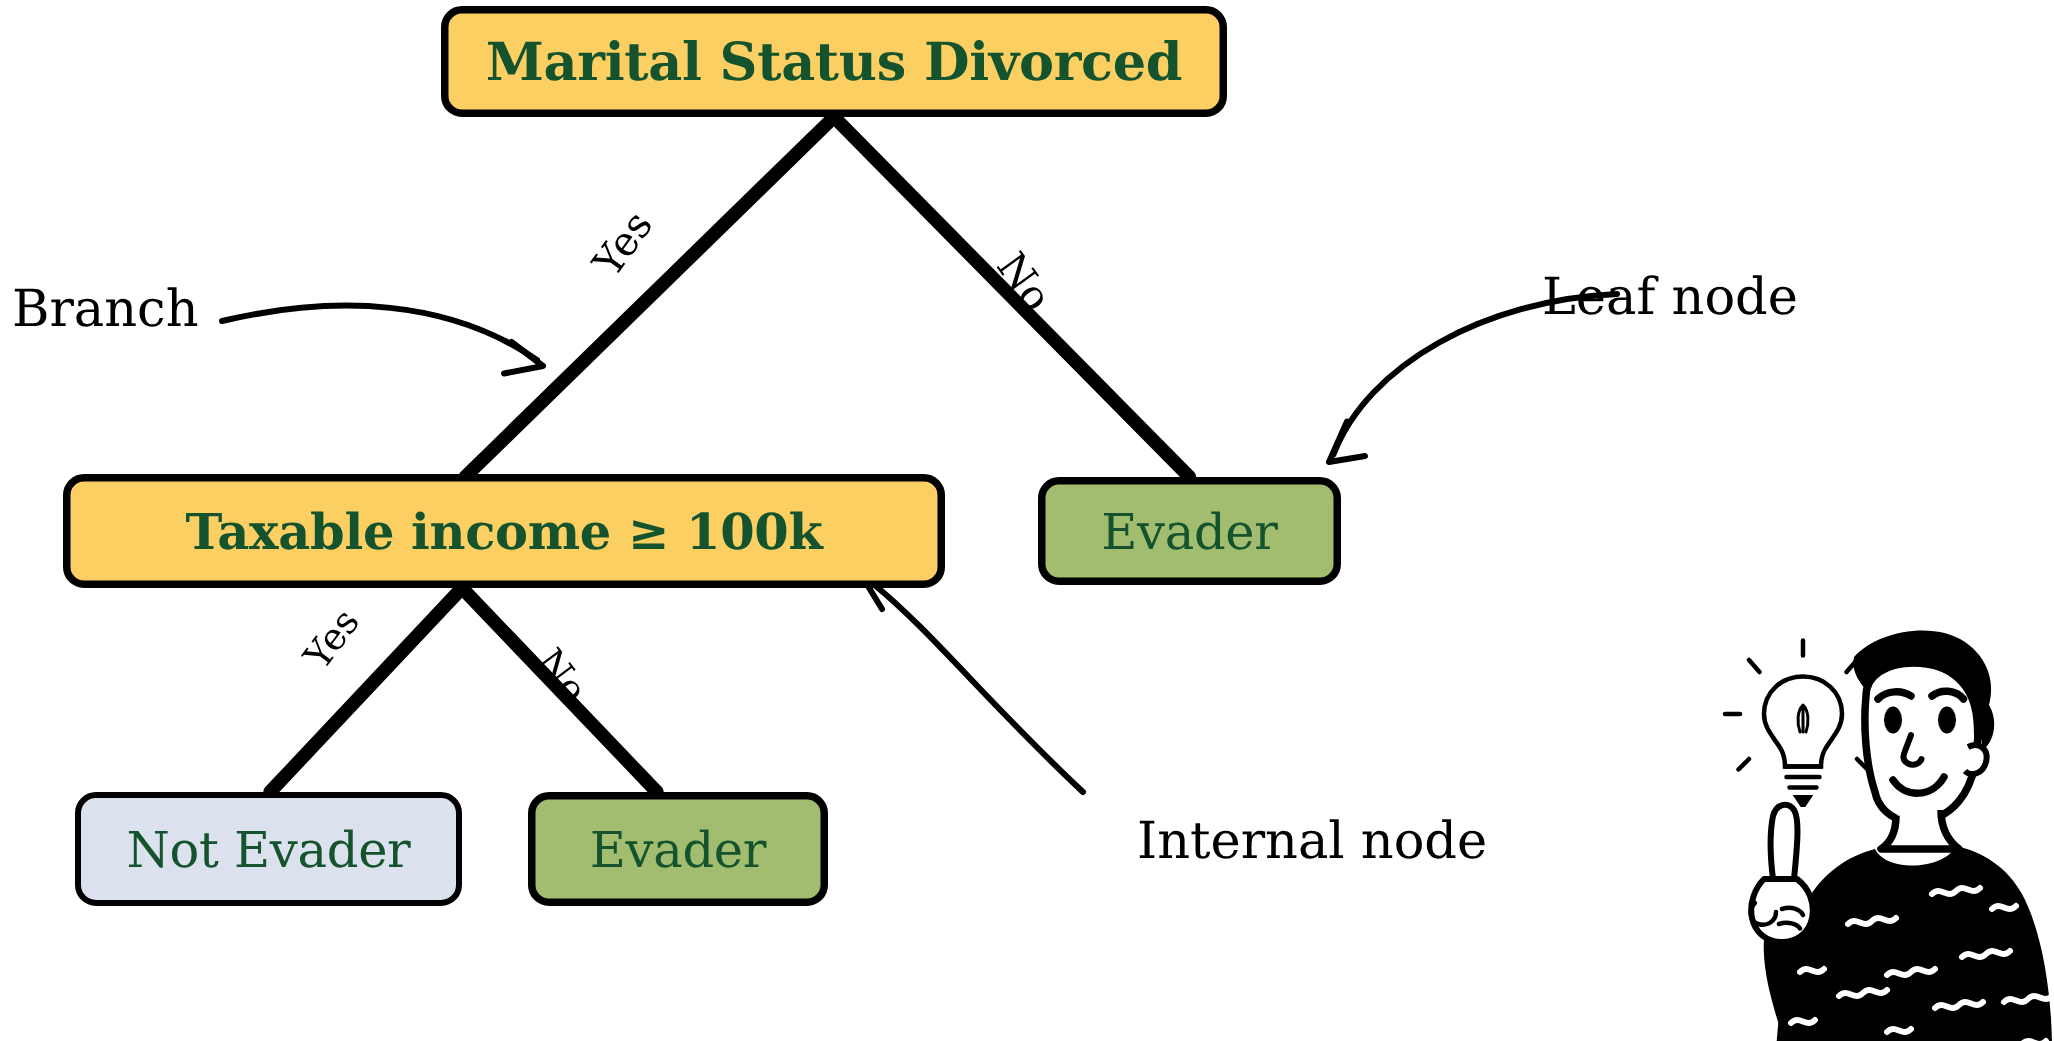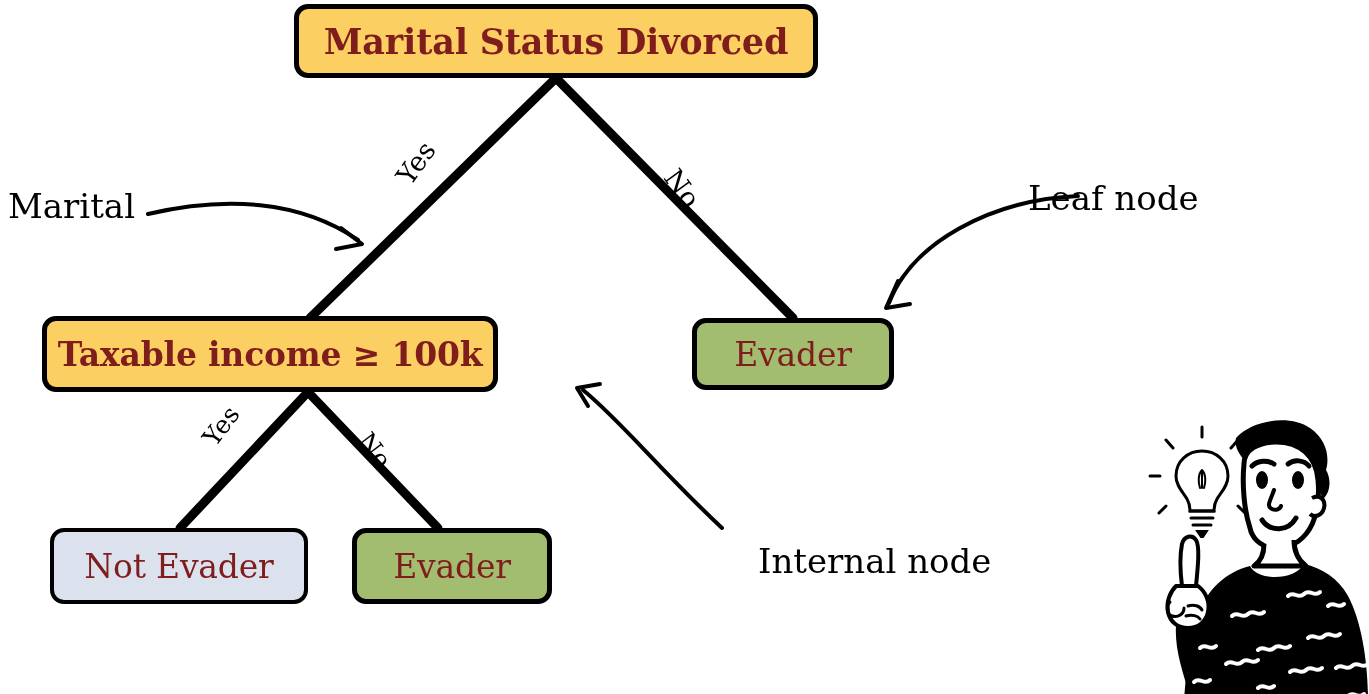--- a/index.html
+++ b/index.html
@@ -21,42 +21,42 @@
     height: 694px;
   }
   .node {
     position: absolute;
     box-sizing: border-box;
     display: flex;
     align-items: center;
     justify-content: center;
     border: 5px solid #000000;
     border-radius: 14px;
-    color: #7f1d1d;
+    color: #14532d;
     font-family: "DejaVu Serif", "Liberation Serif", serif;
     font-weight: 700;
     white-space: nowrap;
     letter-spacing: -0.2px;
     z-index: 3;
   }
   .node.leaf-soft {
     border-width: 4px;
     font-weight: 400;
   }
   .node.leaf {
     font-weight: 400;
   }
   #node-root {
     left: 294px; top: 4px;
     width: 524px; height: 74px;
     font-size: 35px;
   }
   #node-taxable {
     left: 42px; top: 316px;
-    width: 456px; height: 76px;
+    width: 588px; height: 76px;
     font-size: 33px;
     text-align: center;
   }
   #node-evader-right {
     left: 692px; top: 318px;
     width: 202px; height: 72px;
     font-size: 33px;
   }
   #node-not-evader {
     left: 50px; top: 528px;
@@ -158,21 +158,21 @@
 
 <div class="node leaf" id="node-evader-bottom" style="background:#A3BD70">
   <span>Evader</span>
 </div>
 
 <div class="edge-label" id="edge-label-root-yes">Yes</div>
 <div class="edge-label" id="edge-label-root-no">No</div>
 <div class="edge-label" id="edge-label-tax-yes">Yes</div>
 <div class="edge-label" id="edge-label-tax-no">No</div>
 
-<div class="annotation" id="annotation-branch">Marital</div>
+<div class="annotation" id="annotation-branch">Branch</div>
 <div class="annotation" id="annotation-leaf-node">Leaf node</div>
 <div class="annotation" id="annotation-internal-node">Internal node</div>
 
 <svg id="illustration" viewBox="0 0 235 290" aria-hidden="true">
   <g fill="none" stroke="#000000" stroke-width="3" stroke-linecap="round">
     <path d="M36,66 C36,51 48,41 62,41 C76,41 88,51 88,66 C88,76 81,82 77,89 C74,94 74,98 74,101 L50,101 C50,98 50,94 47,89 C43,82 36,76 36,66 Z"></path>
     <path d="M50,101 L74,101 M51,108 L73,108 M53,115 L71,115"></path>
     <path d="M57,121 L67,121 L63,127 L61,127 Z" fill="#000000" stroke-width="2"></path>
     <path d="M62,27 L62,17 M33,38 L26,30 M91,38 L98,30 M20,66 L10,66 M104,66 L114,66 M26,96 L19,103 M98,96 L105,103" stroke-width="3"></path>
     <path d="M62,60 C58,64 58,72 60,78 M62,60 C66,64 66,72 64,78 M62,60 L62,78" stroke-width="2"></path>

